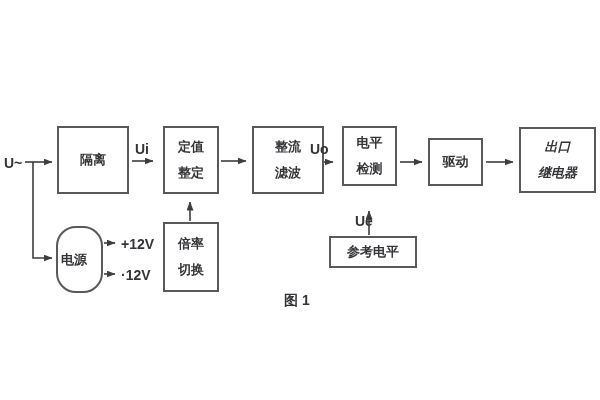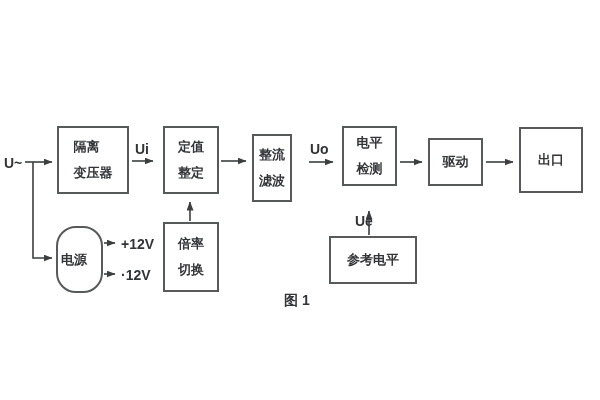--- a/index.html
+++ b/index.html
@@ -18,28 +18,28 @@
   .wires path{stroke:var(--wire);stroke-width:1.6;fill:none;}
   .block{
     position:absolute;box-sizing:border-box;border:2px solid var(--box-border);
     background:var(--background);display:flex;align-items:center;justify-content:center;
   }
   .block .lines{font-size:13px;font-weight:bold;line-height:26px;white-space:nowrap;}
   .align-left .lines{text-align:left;}
   .align-center .lines{text-align:center;}
   .b-isolation{left:57px;top:126px;width:72px;height:68px;}
   .b-setting{left:163px;top:126px;width:56px;height:68px;}
-  .b-rectifier{left:252px;top:134px;width:40px;height:68px;justify-content:center;}
+  .b-rectifier{left:252px;top:126px;width:72px;height:68px;justify-content:center;}
   .b-level{left:342px;top:126px;width:55px;height:60px;}
   .b-driver{left:428px;top:138px;width:55px;height:48px;}
-  .b-relay{left:519px;top:127px;width:64px;height:66px;}
+  .b-relay{left:519px;top:127px;width:77px;height:66px;font-style:italic;}
   .b-power{left:56px;top:226px;width:47px;height:67px;justify-content:flex-start;border-radius:20px;}
   .b-power .lines{padding-left:3px;}
   .b-ratio{left:163px;top:222px;width:56px;height:70px;}
-  .b-ref{left:329px;top:236px;width:88px;height:48px;}
+  .b-ref{left:329px;top:236px;width:88px;height:32px;}
   .lbl{position:absolute;font-size:14px;font-weight:bold;white-space:nowrap;}
   .lbl-u{left:4px;top:155px;}
   .lbl-ui{left:135px;top:141px;}
   .lbl-uo{left:310px;top:141px;}
   .lbl-ue{left:355px;top:213px;}
   .lbl-p12{left:121px;top:236px;}
   .lbl-n12{left:121px;top:267px;}
   .caption{position:absolute;left:284px;top:292px;font-size:14px;font-weight:bold;}
 </style>
 </head>
@@ -62,21 +62,20 @@
     <path d="M486,162 H513" marker-end="url(#arrow)"></path>
     <path d="M104,243 H115" marker-end="url(#arrow)"></path>
     <path d="M104,274 H115" marker-end="url(#arrow)"></path>
     <path d="M190,221 V202" marker-end="url(#arrow)"></path>
     <path d="M369,235 V211" marker-end="url(#arrow)"></path>
   </svg>
 
   <div class="block b-isolation align-left">
     <div class="lines">
       <div>隔离</div>
-      <div>变压器</div>
     </div>
   </div>
 
   <div class="block b-setting align-center">
     <div class="lines">
       <div>定值</div>
       <div>整定</div>
     </div>
   </div>
 
@@ -96,20 +95,21 @@
 
   <div class="block b-driver align-center">
     <div class="lines">
       <div>驱动</div>
     </div>
   </div>
 
   <div class="block b-relay align-center">
     <div class="lines">
       <div>出口</div>
+      <div>继电器</div>
     </div>
   </div>
 
   <div class="block b-power">
     <div class="lines">
       <div>电源</div>
     </div>
   </div>
 
   <div class="block b-ratio align-center">

